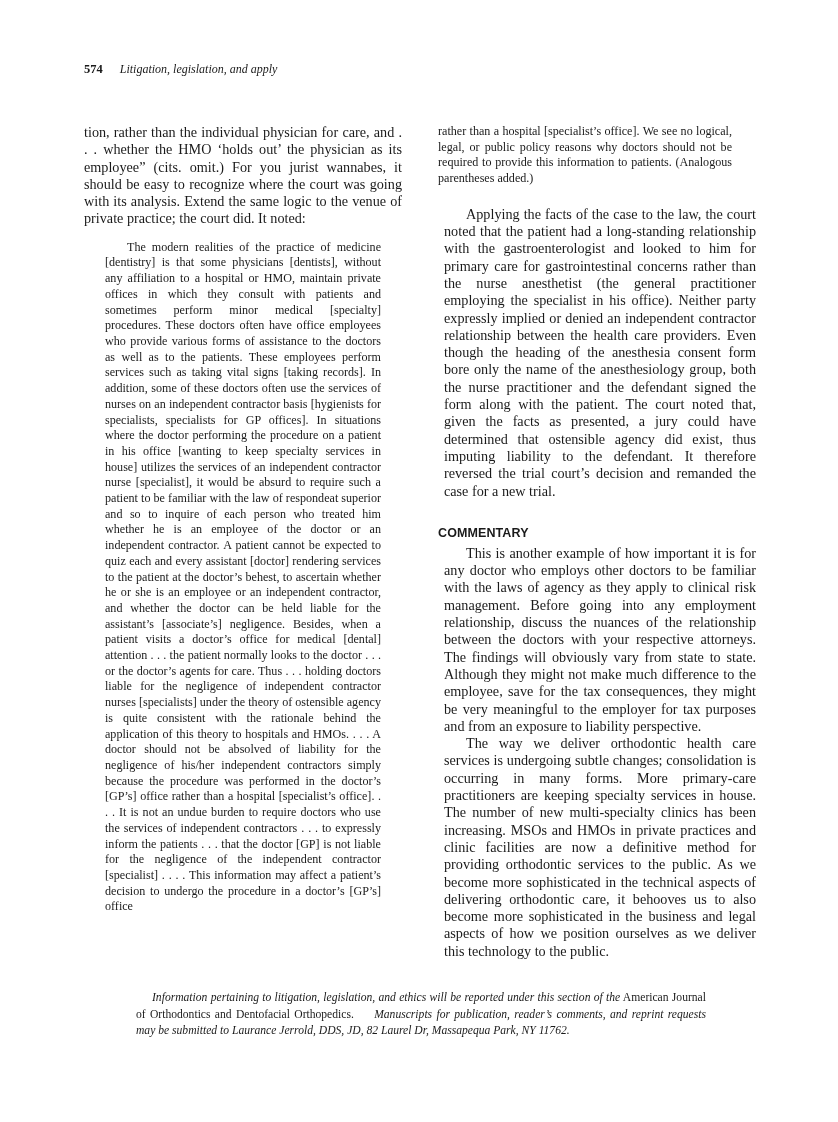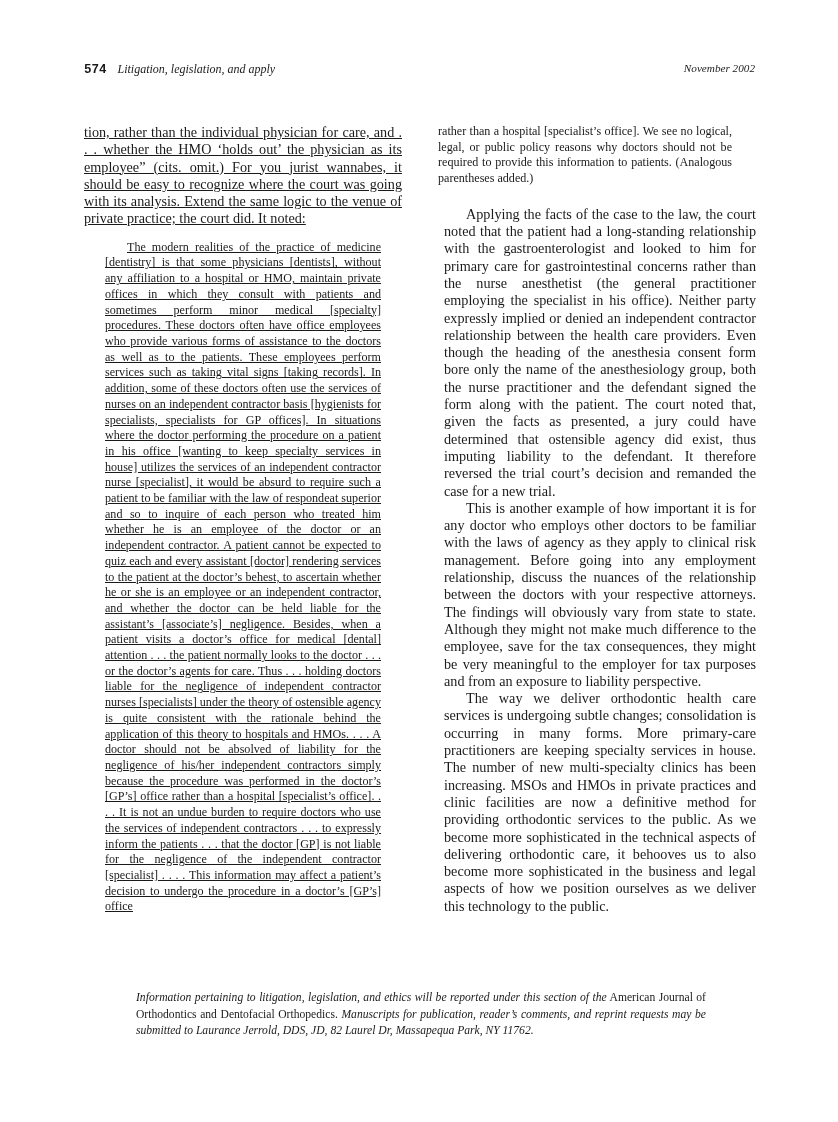--- a/index.html
+++ b/index.html
@@ -1,54 +1,54 @@
 <!DOCTYPE html>
 <html><head>
 <meta charset="utf-8">
 <style>
   html, body { margin:0; padding:0; background:#fff; }
   body { width:838px; height:1122px; position:relative; overflow:hidden;
          font-family:"Liberation Serif", serif; color:#1a1a1a; }
   .hdr-left { position:absolute; left:84px; top:62px; font-size:12px; }
-  .hdr-left .num { font-family:Liberation Mono, monospace; font-weight:bold; font-size:12.5px; margin-right:8px; }
+  .hdr-left .num { font-family:Liberation Serif, serif; font-weight:bold; font-size:12.5px; margin-right:14px; }
   .hdr-left .sec { font-style:italic; }
   .hdr-right { position:absolute; right:83px; top:62px; font-size:11.2px; font-style:italic; text-align:right; line-height:13.5px; }
   .col { position:absolute; }
-  .col-left { left:84px; top:124px; width:318px;text-decoration:underline; }
+  .col-left { left:84px; top:124px; width:318px; }
   .col-right { left:438px; top:124px; width:318px; }
   p { margin:0; text-align:justify; }
   .body { font-size:14.2px; line-height:17.3px; }
   .quote { font-size:12.1px; line-height:15.7px; margin:0 21px 0 21px; }
   .indent { text-indent:22px;margin-left:6px; }
   .qindent { text-indent:22px; }
   .gap { height:12px; }
   .heading { font-family:"Liberation Sans", sans-serif; font-weight:bold; font-size:12.5px; margin:16px 0 5px 0; letter-spacing:0.1px; }
   .footer { position:absolute; left:136px; top:990px; width:570px; font-size:11.6px; line-height:16.5px; text-align:justify; }
-  .footer i { font-style:italic; }
+  .footer i { font-style:italic;margin-left:16px; }
 </style>
 </head>
 <body>
 
 <div class="hdr-left">
   <span class="num">574</span>
   <span class="sec">Litigation, legislation, and apply</span>
 </div>
 <div class="hdr-right">
-  <div>November 2002</div>
 </div>
 
 <div class="col col-left">
   <p class="body">tion, rather than the individual physician for care, and . . . whether the HMO ‘holds out’ the physician as its employee” (cits. omit.) For you jurist wannabes, it should be easy to recognize where the court was going with its analysis. Extend the same logic to the venue of private practice; the court did. It noted:</p>
   <div class="gap"></div>
   <p class="quote qindent">The modern realities of the practice of medicine [dentistry] is that some physicians [dentists], without any affiliation to a hospital or HMO, maintain private offices in which they consult with patients and sometimes perform minor medical [specialty] procedures. These doctors often have office employees who provide various forms of assistance to the doctors as well as to the patients. These employees perform services such as taking vital signs [taking records]. In addition, some of these doctors often use the services of nurses on an independent contractor basis [hygienists for specialists, specialists for GP offices]. In situations where the doctor performing the procedure on a patient in his office [wanting to keep specialty services in house] utilizes the services of an independent contractor nurse [specialist], it would be absurd to require such a patient to be familiar with the law of respondeat superior and so to inquire of each person who treated him whether he is an employee of the doctor or an independent contractor. A patient cannot be expected to quiz each and every assistant [doctor] rendering services to the patient at the doctor’s behest, to ascertain whether he or she is an employee or an independent contractor, and whether the doctor can be held liable for the assistant’s [associate’s] negligence. Besides, when a patient visits a doctor’s office for medical [dental] attention . . . the patient normally looks to the doctor . . . or the doctor’s agents for care. Thus . . . holding doctors liable for the negligence of independent contractor nurses [specialists] under the theory of ostensible agency is quite consistent with the rationale behind the application of this theory to hospitals and HMOs. . . . A doctor should not be absolved of liability for the negligence of his/her independent contractors simply because the procedure was performed in the doctor’s [GP’s] office rather than a hospital [specialist’s office]. . . . It is not an undue burden to require doctors who use the services of independent contractors . . . to expressly inform the patients . . . that the doctor [GP] is not liable for the negligence of the independent contractor [specialist] . . . . This information may affect a patient’s decision to undergo the procedure in a doctor’s [GP’s] office</p>
 </div>
 
 <div class="col col-right">
   <p class="quote" style="margin-left:0;margin-right:24px;">rather than a hospital [specialist’s office]. We see no logical, legal, or public policy reasons why doctors should not be required to provide this information to patients. (Analogous parentheses added.)</p>
   <div class="gap" style="height:19px"></div>
   <p class="body indent">Applying the facts of the case to the law, the court noted that the patient had a long-standing relationship with the gastroenterologist and looked to him for primary care for gastrointestinal concerns rather than the nurse anesthetist (the general practitioner employing the specialist in his office). Neither party expressly implied or denied an independent contractor relationship between the health care providers. Even though the heading of the anesthesia consent form bore only the name of the anesthesiology group, both the nurse practitioner and the defendant signed the form along with the patient. The court noted that, given the facts as presented, a jury could have determined that ostensible agency did exist, thus imputing liability to the defendant. It therefore reversed the trial court’s decision and remanded the case for a new trial.</p>
+  <div class="heading" style="margin-top:26px">COMMENTARY</div>
   <p class="body indent">This is another example of how important it is for any doctor who employs other doctors to be familiar with the laws of agency as they apply to clinical risk management. Before going into any employment relationship, discuss the nuances of the relationship between the doctors with your respective attorneys. The findings will obviously vary from state to state. Although they might not make much difference to the employee, save for the tax consequences, they might be very meaningful to the employer for tax purposes and from an exposure to liability perspective.</p>
   <p class="body indent">The way we deliver orthodontic health care services is undergoing subtle changes; consolidation is occurring in many forms. More primary-care practitioners are keeping specialty services in house. The number of new multi-specialty clinics has been increasing. MSOs and HMOs in private practices and clinic facilities are now a definitive method for providing orthodontic services to the public. As we become more sophisticated in the technical aspects of delivering orthodontic care, it behooves us to also become more sophisticated in the business and legal aspects of how we position ourselves as we deliver this technology to the public.</p>
 </div>
 
 <div class="footer">
   <i>Information pertaining to litigation, legislation, and ethics will be reported under this section of the</i><span> American Journal of Orthodontics and Dentofacial Orthopedics. </span><i>Manuscripts for publication, reader’s comments, and reprint requests may be submitted to Laurance Jerrold, DDS, JD, 82 Laurel Dr, Massapequa Park, NY 11762.</i>
 </div>
 
 </body></html>

